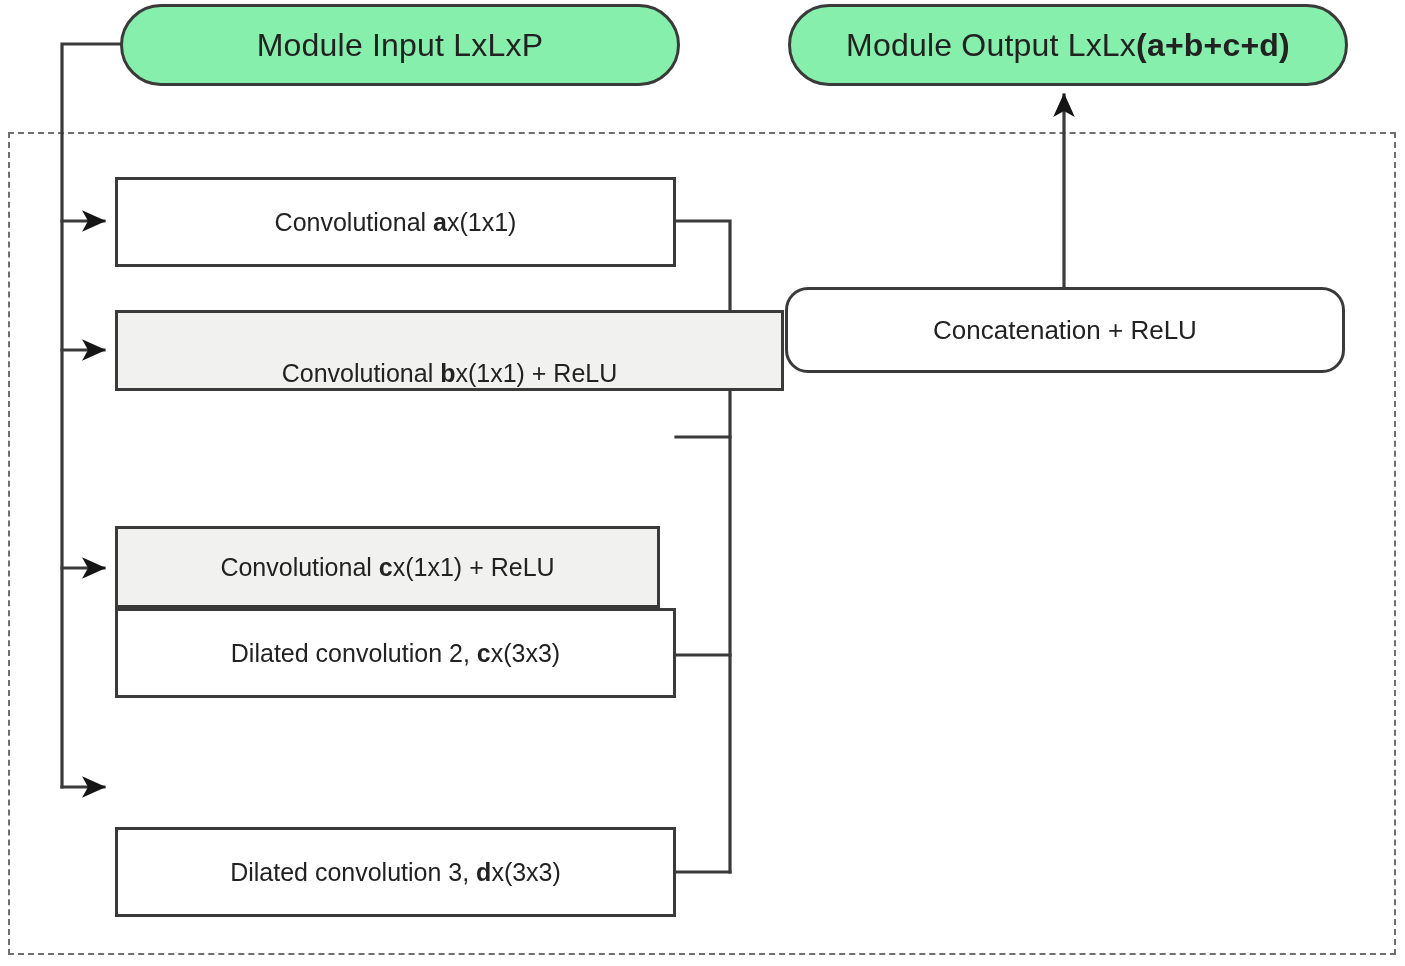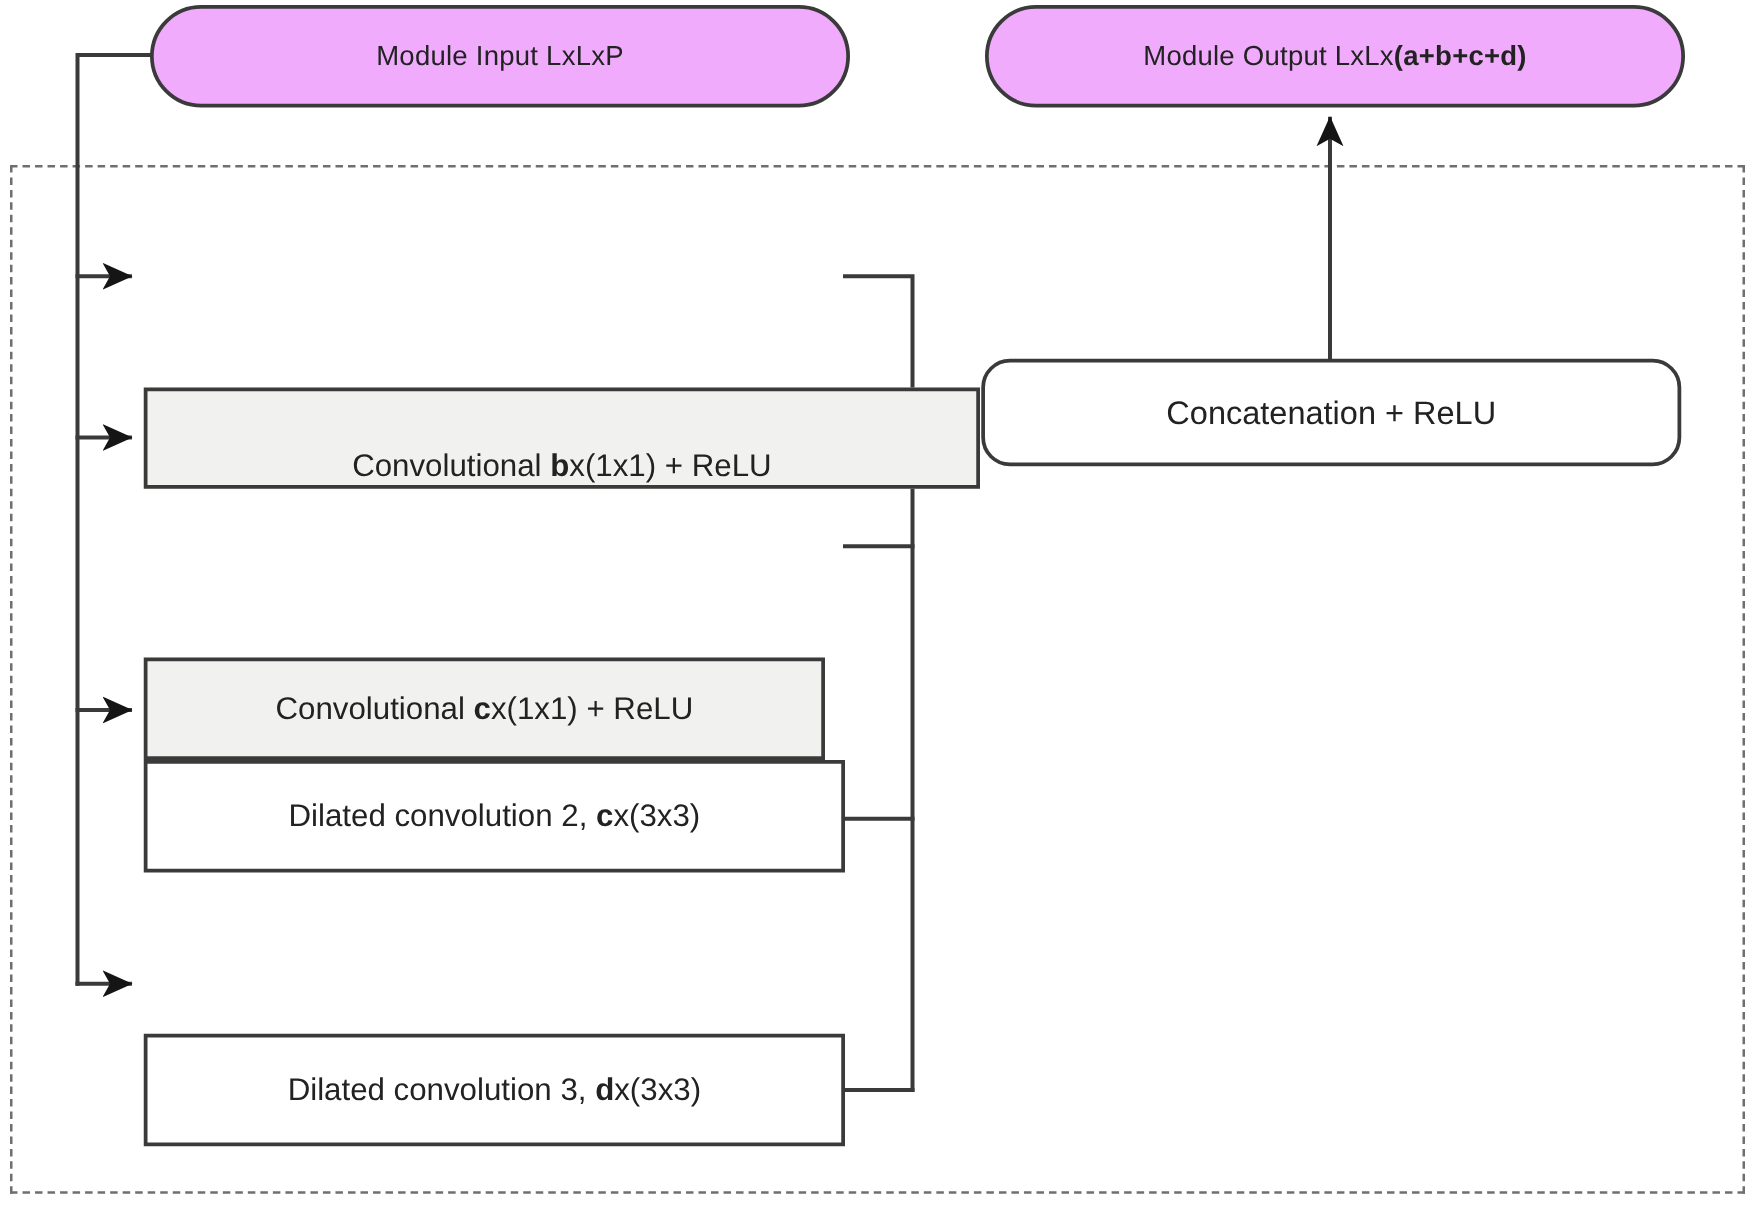--- a/index.html
+++ b/index.html
@@ -28,26 +28,26 @@
     height: 966px;
     pointer-events: none;
   }
 
   
   .pill {
     position: absolute;
     box-sizing: border-box;
     border: 3px solid #3a3a3a;
     border-radius: 999px;
-    background: #f0abfc;
+    background: #86efac;
     display: flex;
     align-items: center;
     justify-content: center;
     text-align: center;
-    font-size: 22px;
+    font-size: 32px;
     letter-spacing: 0.2px;
     white-space: nowrap;
   }
   #pill-input  { left: 120px; top: 4px;  width: 560px; height: 82px; }
   #pill-output { left: 788px; top: 4px;  width: 560px; height: 82px; }
 
   
   #module-boundary {
     position: absolute;
     left: 8px;
@@ -132,20 +132,23 @@
   </svg>
 
   <div class="pill" id="pill-input">
     <span class="node-label">Module Input LxLxP</span>
   </div>
 
   <div class="pill" id="pill-output">
     <span class="node-label"><span>Module Output LxLx</span><b>(a+b+c+d)</b></span>
   </div>
 
+  <div class="node" id="node-a">
+    <span class="node-label"><span>Convolutional </span><b>a</b><span>x(1x1)</span></span>
+  </div>
 
   <div class="node shaded" id="node-b-1x1">
     <span class="node-label"><span>Convolutional </span><b>b</b><span>x(1x1) + ReLU</span></span>
   </div>
 
   <div class="node shaded" id="node-c-1x1">
     <span class="node-label"><span>Convolutional </span><b>c</b><span>x(1x1) + ReLU</span></span>
   </div>
   <div class="node stack-bottom" id="node-c-3x3">
     <span class="node-label"><span>Dilated convolution 2, </span><b>c</b><span>x(3x3)</span></span>

